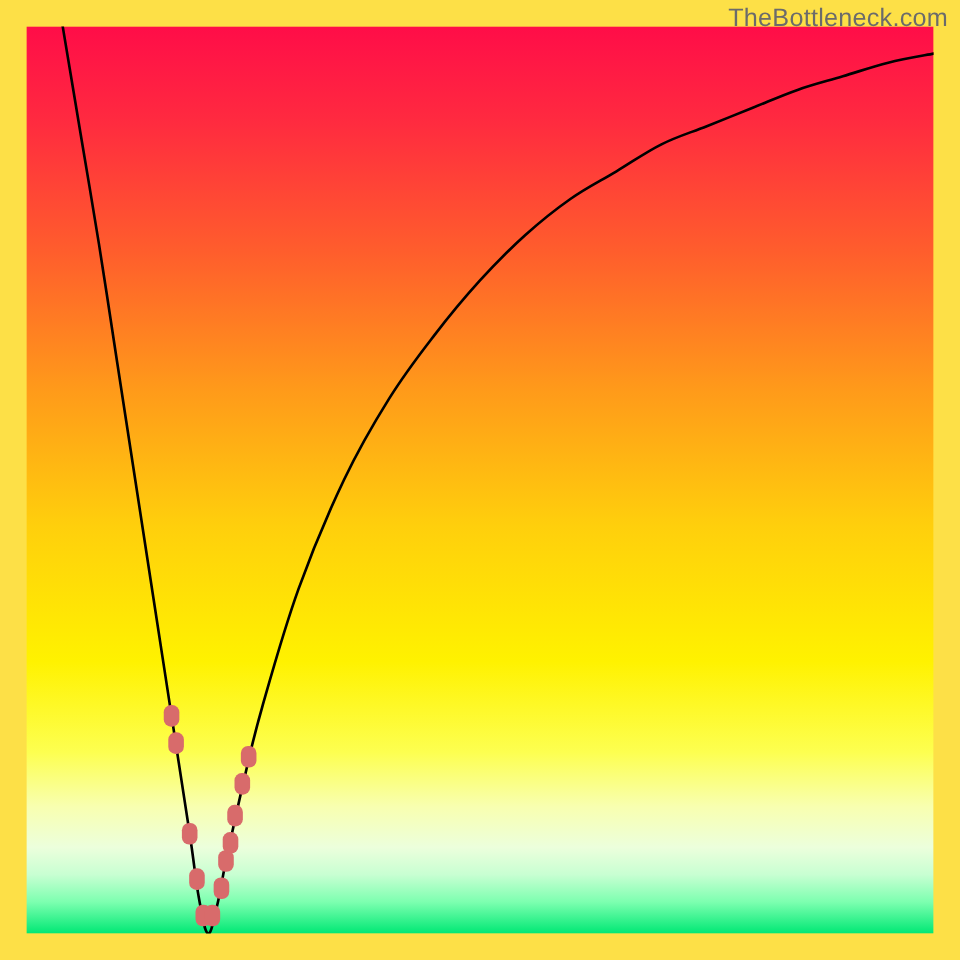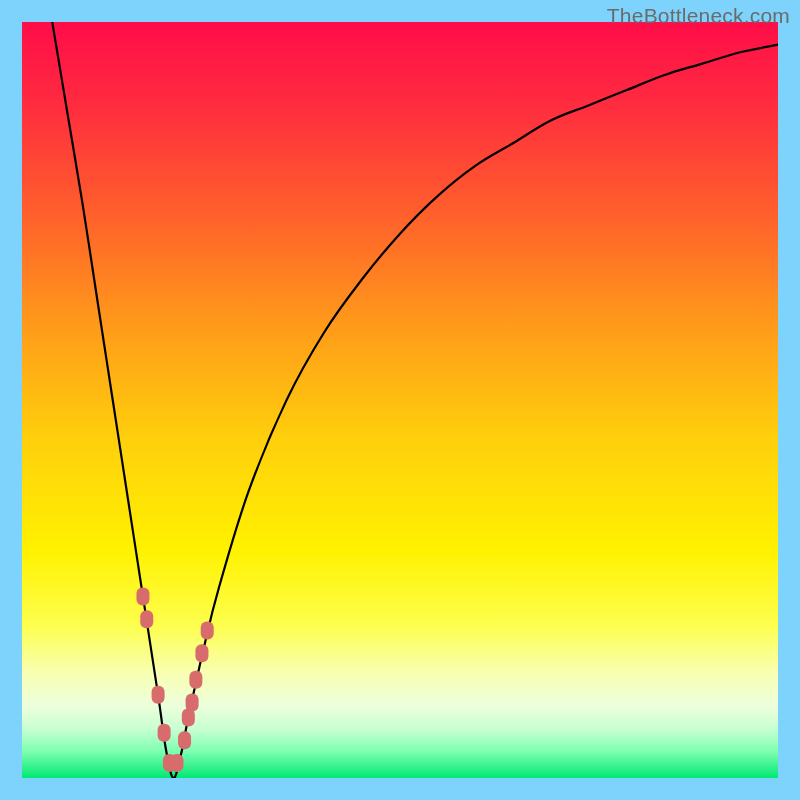--- a/index.html
+++ b/index.html
@@ -8,21 +8,21 @@
     width: 800px;
     height: 800px;
     overflow: hidden;
     background: #000;
     font-family: Arial, Helvetica, sans-serif;
   }
   .frame {
     position: relative;
     width: 800px;
     height: 800px;
-    background: #7dd3fc;
+    background: #fde047;
   }
   .plot-area {
     position: absolute;
     left: 22px;
     top: 22px;
     width: 756px;
     height: 756px;
     
   }
   .watermark {

